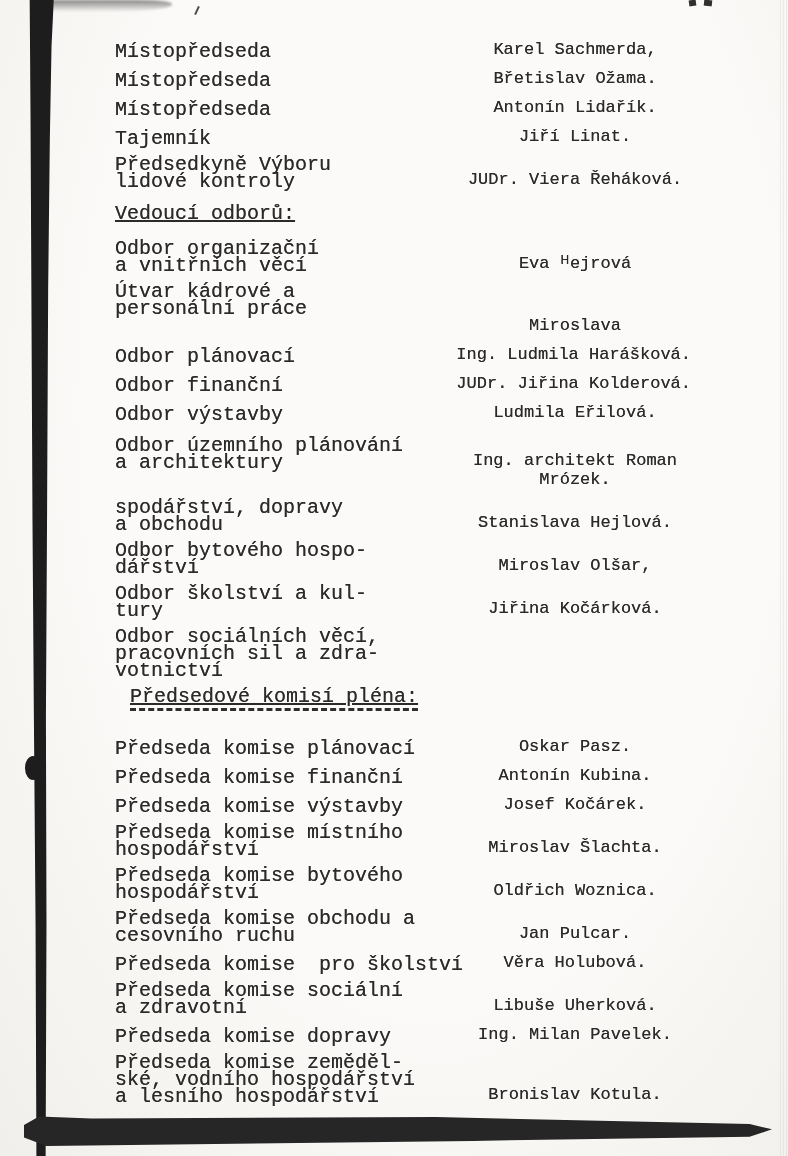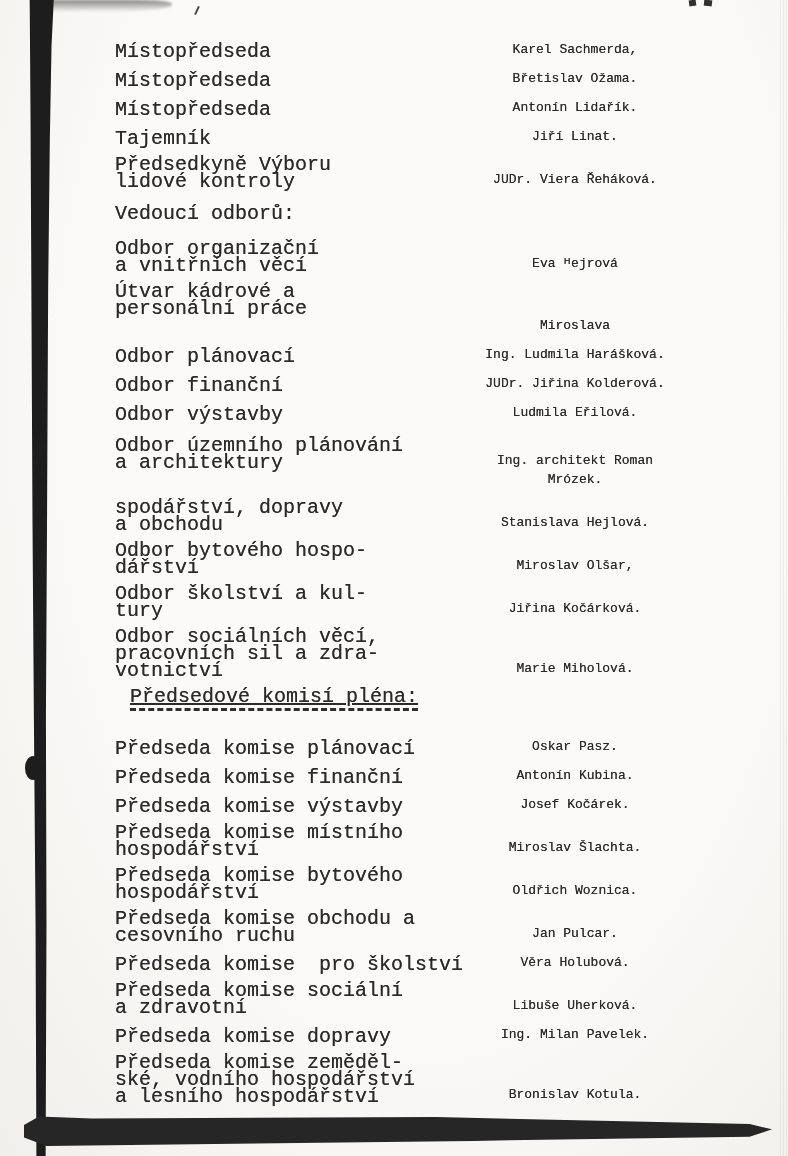--- a/index.html
+++ b/index.html
@@ -52,24 +52,24 @@
   }
   
   .doc{
     position:absolute;left:115px;top:40px;width:576px;
     text-shadow:0 0 0.6px rgba(30,30,30,0.75);
   }
   .entry{display:flex;align-items:flex-end;margin-bottom:9px;gap:22px;}
   .entry.drop1{margin-bottom:28px;}
   .label{width:322px;font-size:20px;line-height:17px;}
   .label .line{white-space:pre;}
-  .name{flex:1;text-align:center;font-size:13px;line-height:19px;padding-bottom:1px;}
+  .name{flex:1;text-align:center;font-size:17px;line-height:19px;padding-bottom:1px;}
   .name .line{white-space:pre;}
   .drop1 .name{transform:translateY(19px);}
-  .heading{font-size:20px;line-height:17px;margin:15px 0 18px;}
+  .heading{font-size:20px;line-height:17px;margin:15px 0 18px;text-decoration:underline;}
   .heading.underlined{
     margin:2px 15px 26px;width:fit-content;
     text-decoration:underline;
     border-bottom:3px dashed #2e2e2e;padding-bottom:3px;
   }
 </style>
 </head>
 <body>
 
 <div class="left-bar"></div>
@@ -202,23 +202,20 @@
       <div class="name">
         <div class="line">Jiřina Kočárková.</div>
       </div>
     </div>
     <div class="entry">
       <div class="label">
         <div class="line">Odbor sociálních věcí,</div>
         <div class="line">pracovních sil a zdra-</div>
         <div class="line">votnictví</div>
       </div>
-      <div class="name">
-        <div class="line">Marie Miholová.</div>
-      </div>
     </div>
     <div class="heading underlined">Předsedové komisí pléna:</div>
     <div class="entry">
       <div class="label">
         <div class="line">Předseda komise plánovací</div>
       </div>
       <div class="name">
         <div class="line">Oskar Pasz.</div>
       </div>
     </div>

